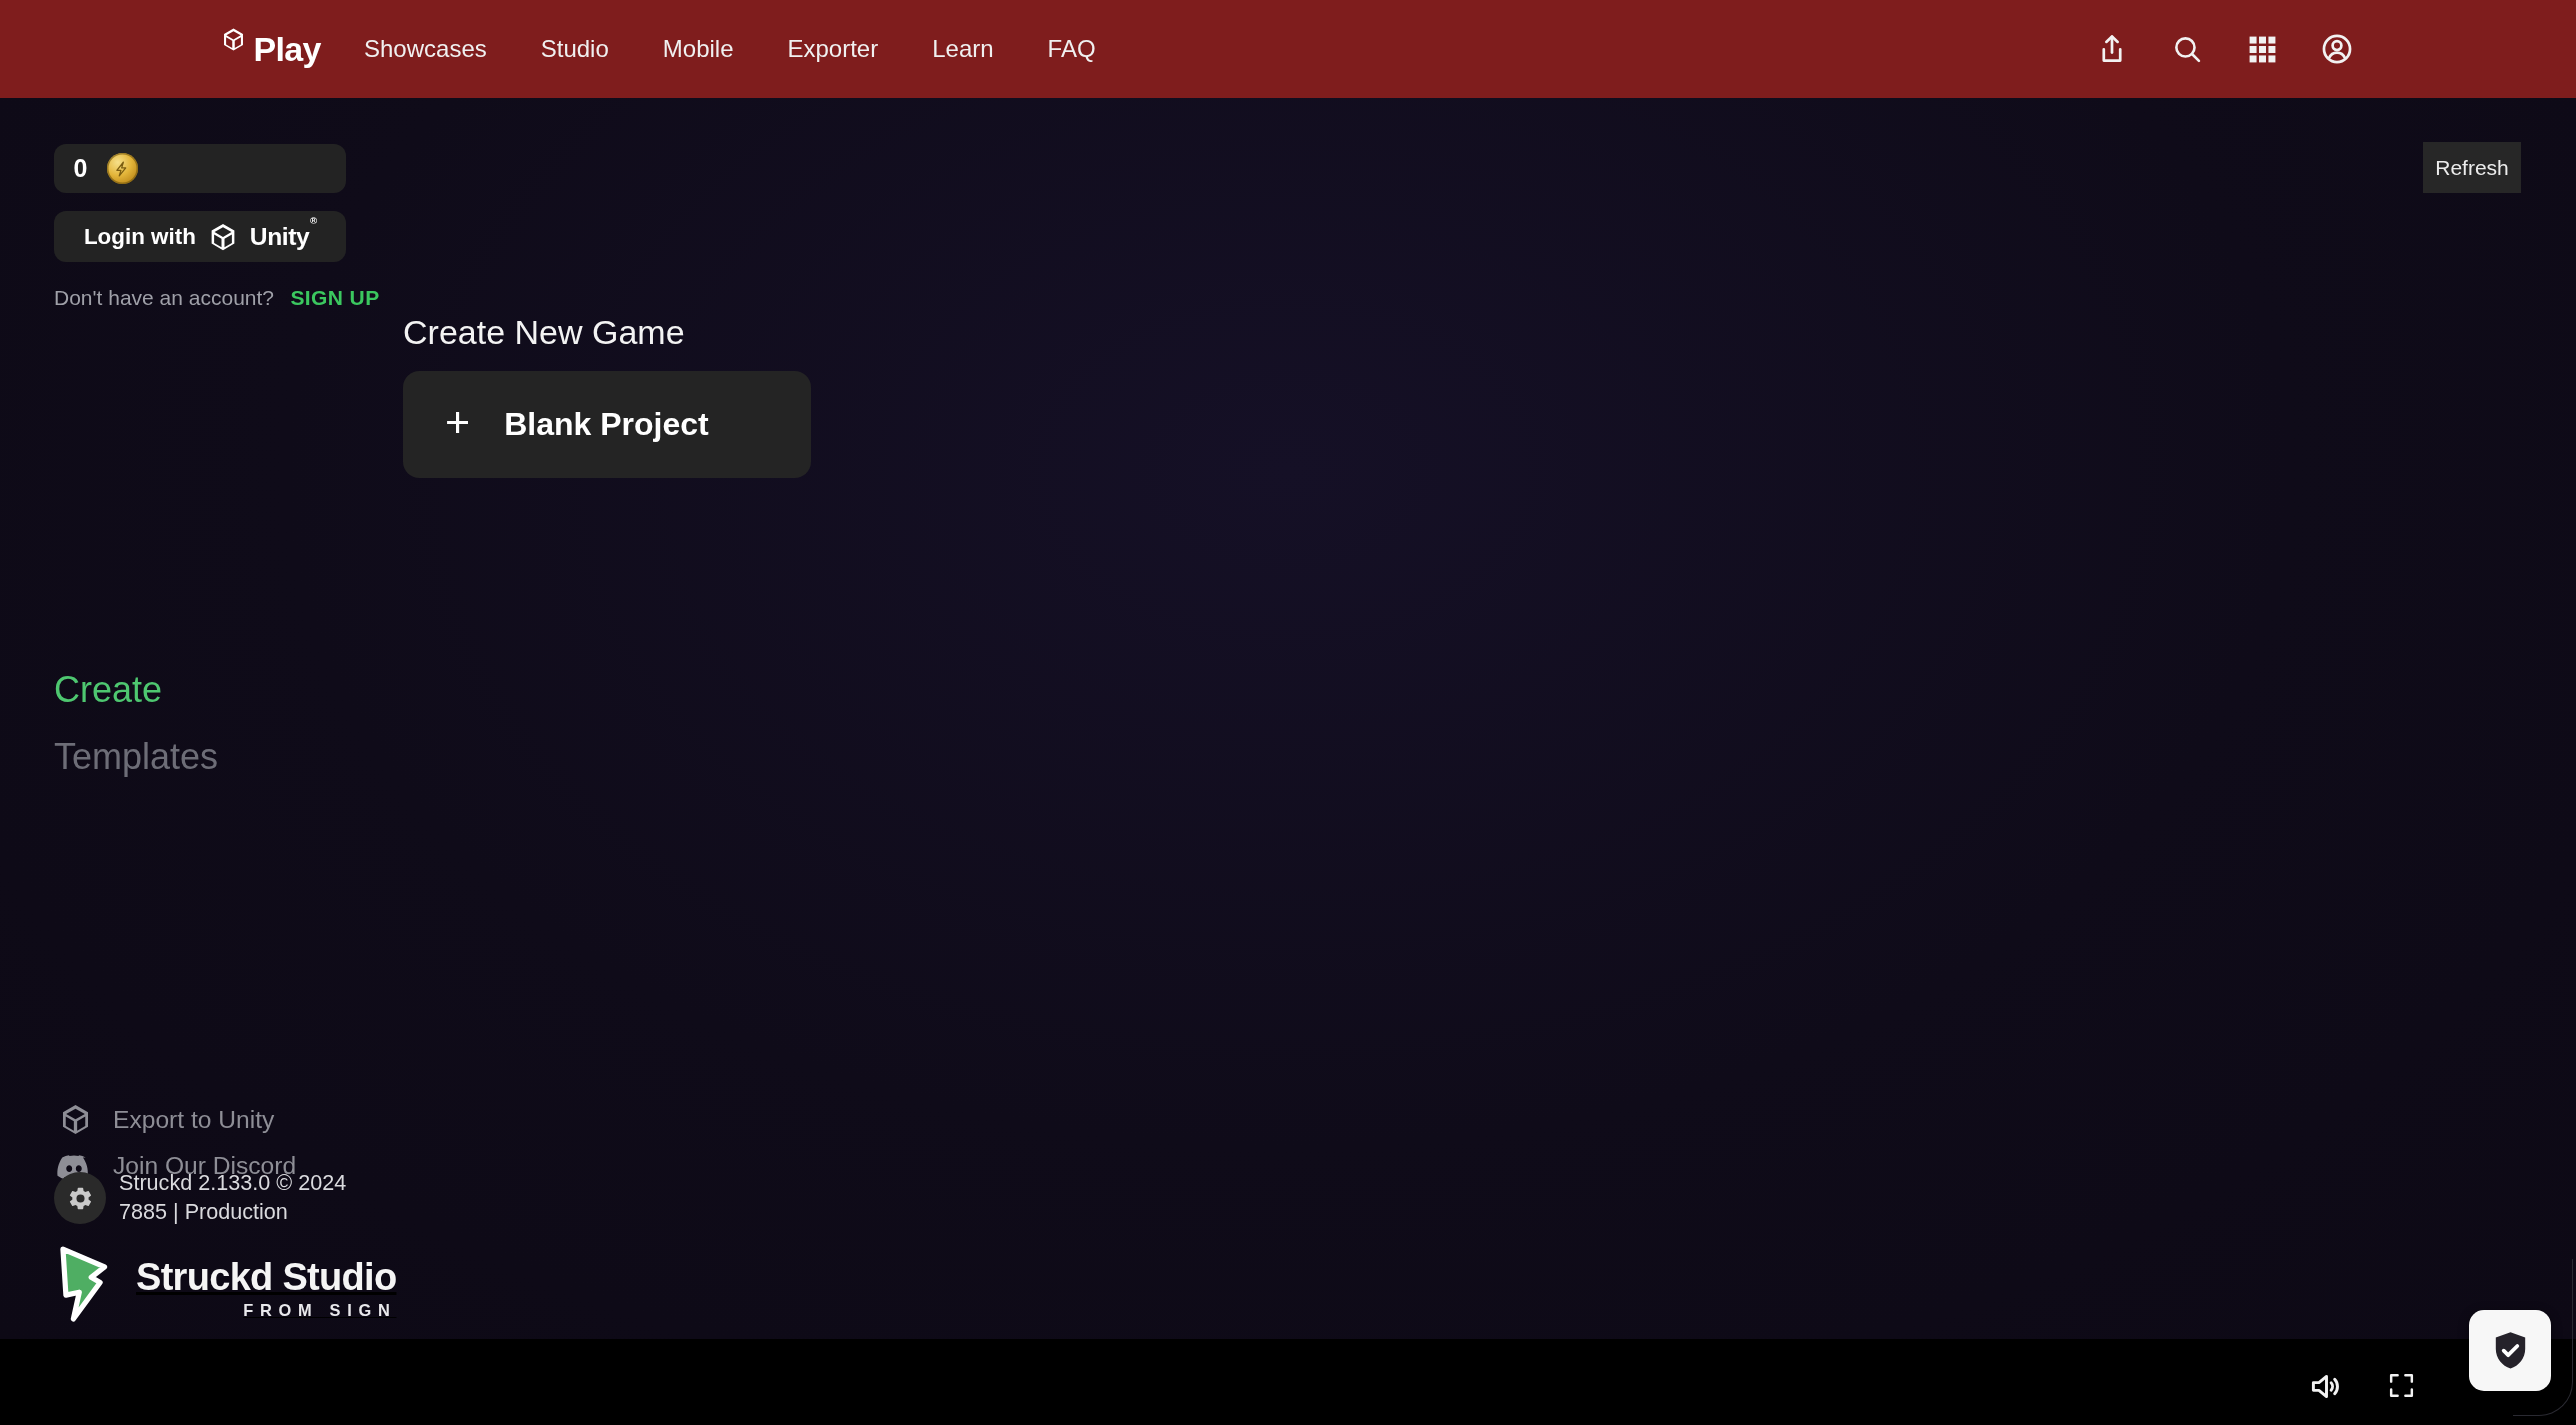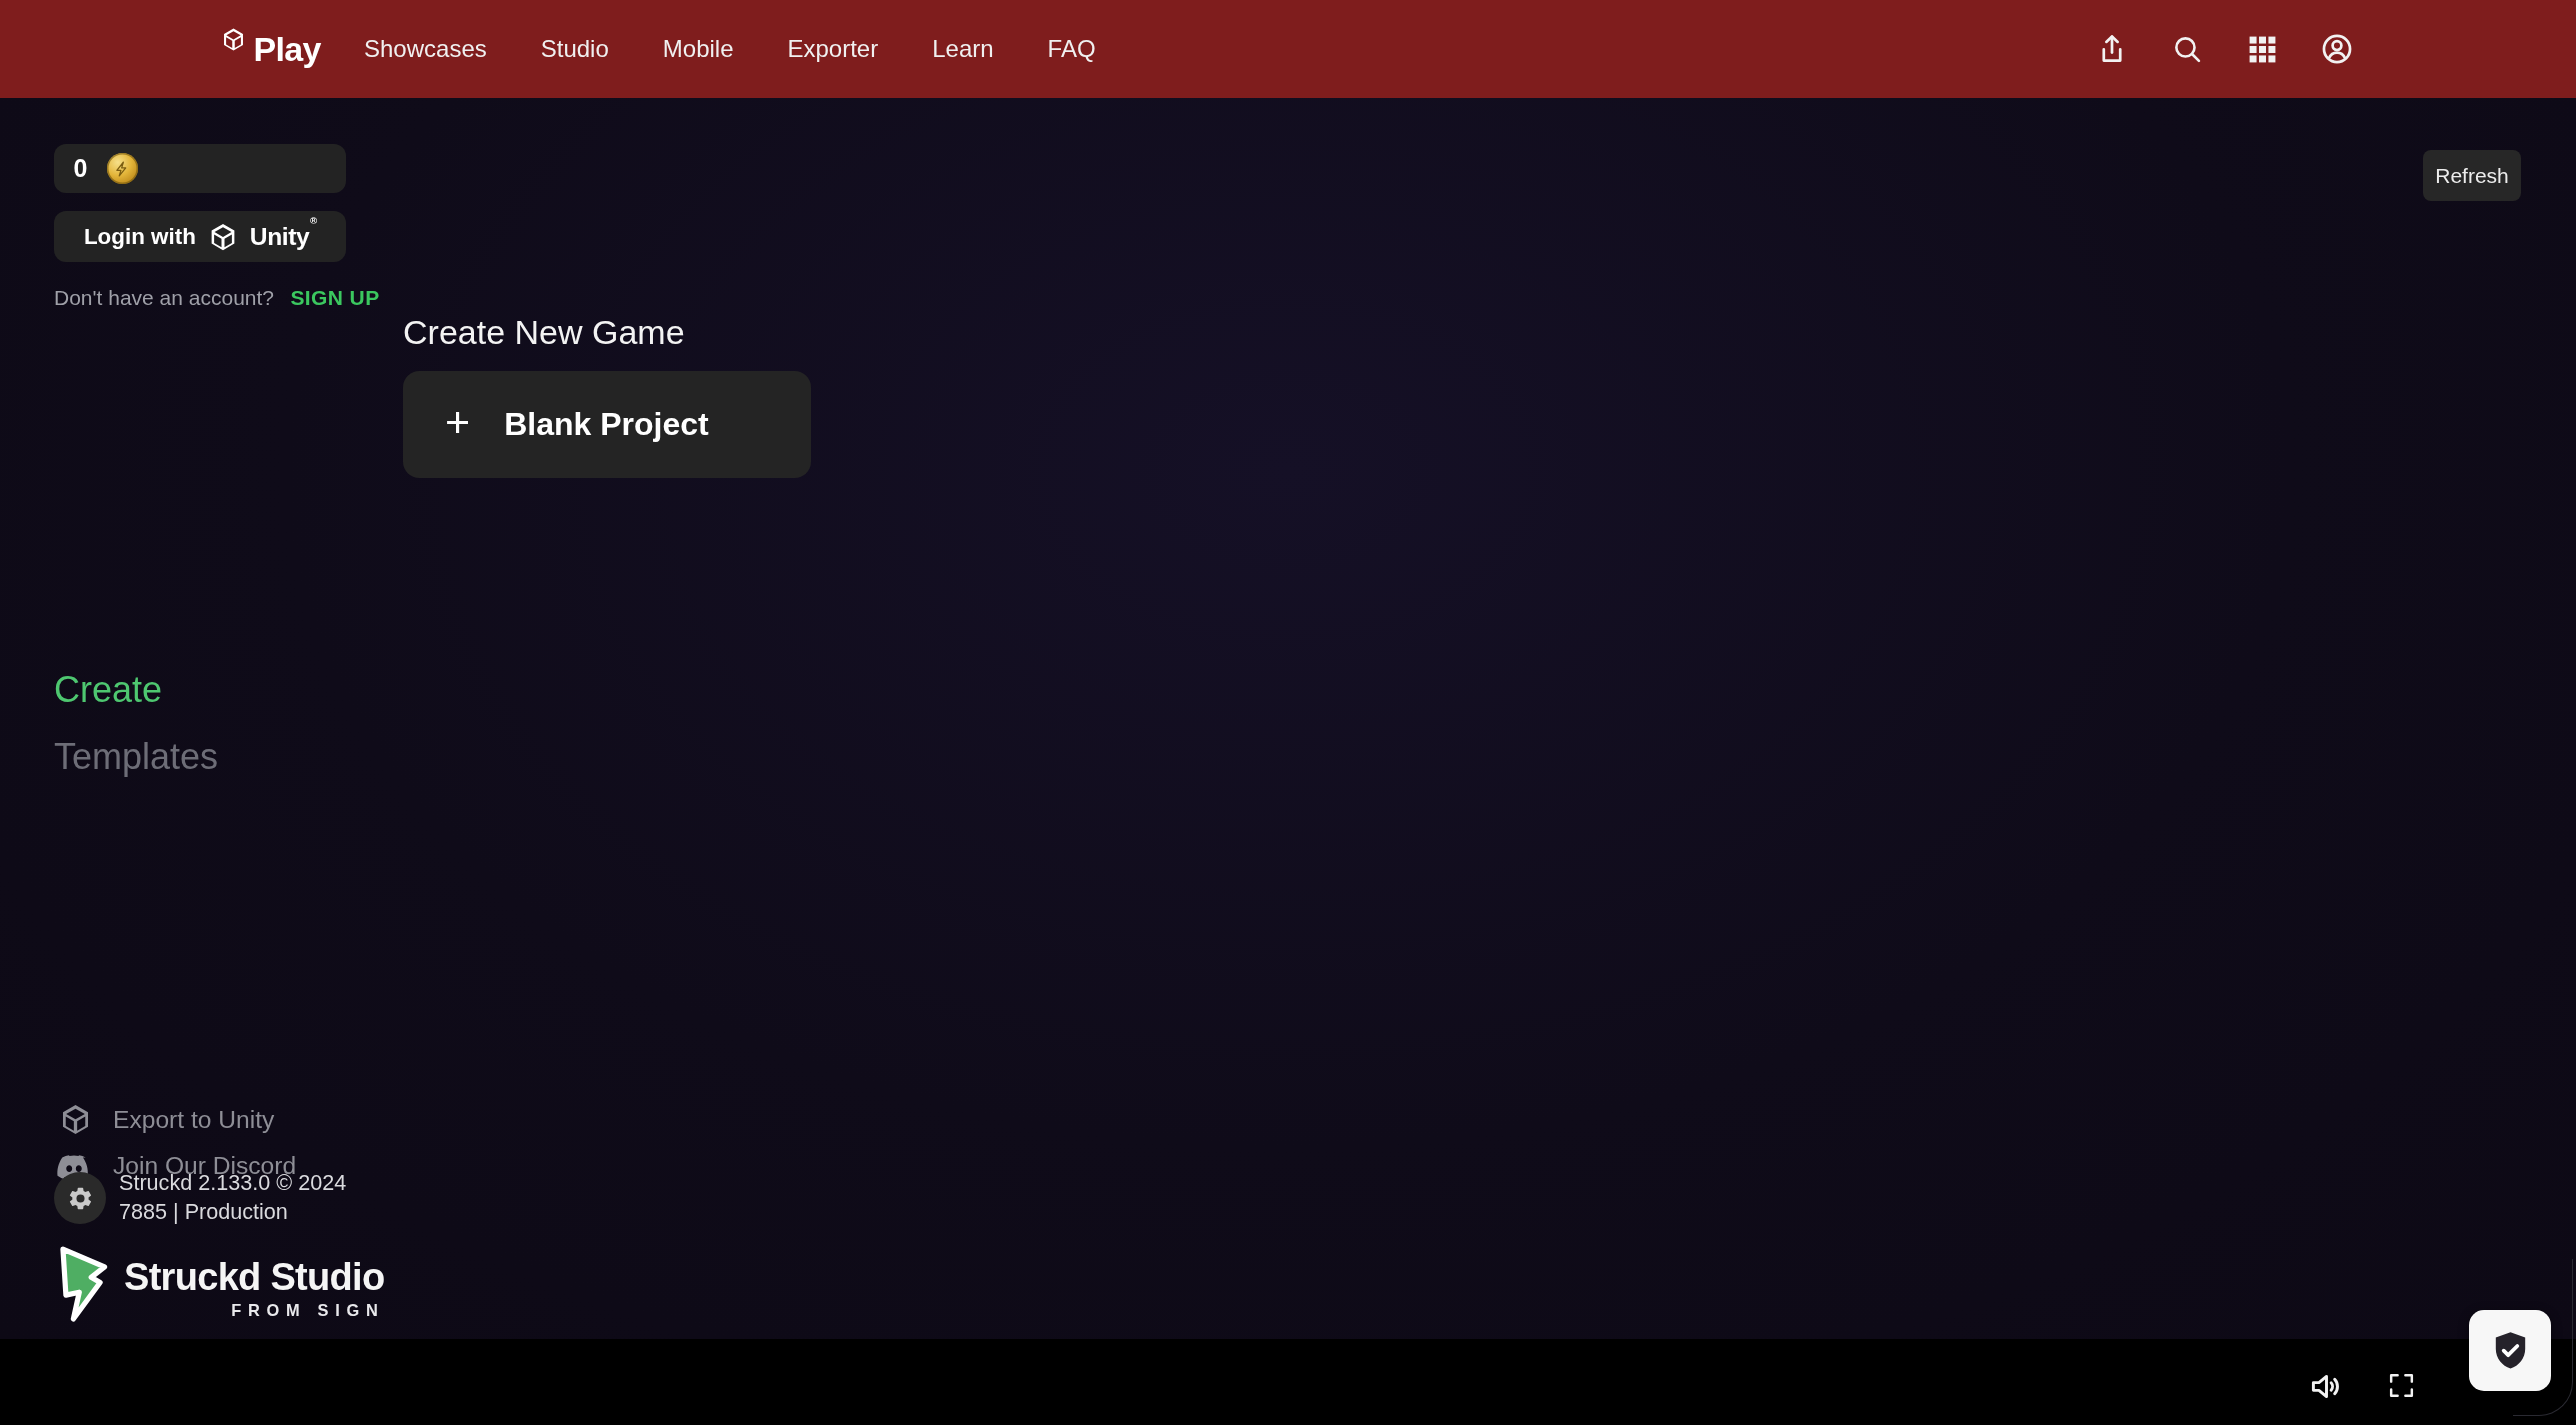--- a/index.html
+++ b/index.html
@@ -33,43 +33,43 @@
     display:flex; align-items:center; justify-content:center; gap:12px; cursor:pointer;text-align:center; }
   .login-prefix { color:#ffffff; font-size:22.4px; font-weight:600; }
   .login-cube { width:30px; height:30px; }
   .login-brand { color:#ffffff; font-size:24.6px; font-weight:800; letter-spacing:-0.4px; }
   .login-mark { color:#ffffff; font-size:9.7px; vertical-align:top; position:relative; top:-7.5px; left:0.7px; }
 
   .signup-row { position:absolute; left:54px; top:188px; display:flex; align-items:baseline; gap:16.4px; }
   .signup-q { color:#9fa0a8; font-size:21px; }
   .signup-action { color:#3bc75f; font-size:21px; font-weight:700; letter-spacing:0.4px; cursor:pointer; }
 
-  .refresh-btn { position:absolute; left:2423px; top:44px; width:98px; height:51px; background:#272727; border-radius:8px;
-    display:flex; align-items:center; justify-content:center; color:#ececec; font-size:21px; cursor:pointer;margin-top:8px; }
+  .refresh-btn { position:absolute; left:2423px; top:44px; width:98px; height:51px; background:#272727; border-radius:0;
+    display:flex; align-items:center; justify-content:center; color:#ececec; font-size:21px; cursor:pointer; }
 
   .heading { position:absolute; left:403px; top:215px; color:#f3f3f3; font-size:34px; font-weight:400; }
   .blank-card { position:absolute; left:403px; top:273px; width:408px; height:107px; background:#242424; border-radius:16.4px;
     display:flex; align-items:center; padding-left:42px; gap:34px; cursor:pointer; }
   .blank-plus { color:#ffffff; font-size:43px; font-weight:300; line-height:1; margin-top:-4.5px; }
   .blank-label { color:#ffffff; font-size:32px; font-weight:700; }
 
   .tab-create { position:absolute; left:54px; top:571px; font-size:36px; color:#4ec770; cursor:pointer; }
   .tab-templates { position:absolute; left:54px; top:638px; font-size:36px; color:#6d6d77; cursor:pointer; }
 
   
   .footer-link { position:absolute; display:flex; align-items:center; gap:21px; color:#8e8e96; font-size:24.6px; cursor:pointer;margin-top:43px; }
   .footer-link.export { left:59px; top:962px; }
   .footer-link.discord { left:56px; top:1009px; }
   .gray-icon { fill:#8e8e96; }
 
   .gear-circle { position:absolute; left:54px; top:1074px; width:52px; height:52px; border-radius:50%; background:#2a2a2a;
     display:flex; align-items:center; justify-content:center; cursor:pointer; }
   .version { position:absolute; left:119px; top:1070px; color:#dadade; font-size:21.6px; line-height:29px; }
 
-  .brand-footer { position:absolute; left:57px; top:1148px; display:flex; gap:12px; }
+  .brand-footer { position:absolute; left:57px; top:1148px; display:flex; gap:24px;text-decoration:underline; }
   .bolt { width:55px; height:79px; }
   .brand-text { display:flex; flex-direction:column; }
   .brand-title { color:#f5f5f5; font-size:38px; font-weight:700; letter-spacing:-0.7px; line-height:43px; margin-top:10.4px; }
   .brand-sub { color:#e9e9ec; font-size:16.4px; font-weight:700; letter-spacing:6.7px; text-align:right; margin-top:1.5px; }
 
   
   .player-bar { position:absolute; left:0; top:1339px; width:2576px; height:86px; background:#000000; }
   .vol-btn { position:absolute; left:2306px; top:1366px; width:40px; height:40px; display:flex; align-items:center; justify-content:center; cursor:pointer; }
   .fs-btn { position:absolute; left:2384px; top:1368px; width:34px; height:34px; display:flex; align-items:center; justify-content:center; cursor:pointer; }
   .shield-card { position:absolute; left:2469px; top:1310px; width:82px; height:81px; background:#f7f7f7; border-radius:15px;

